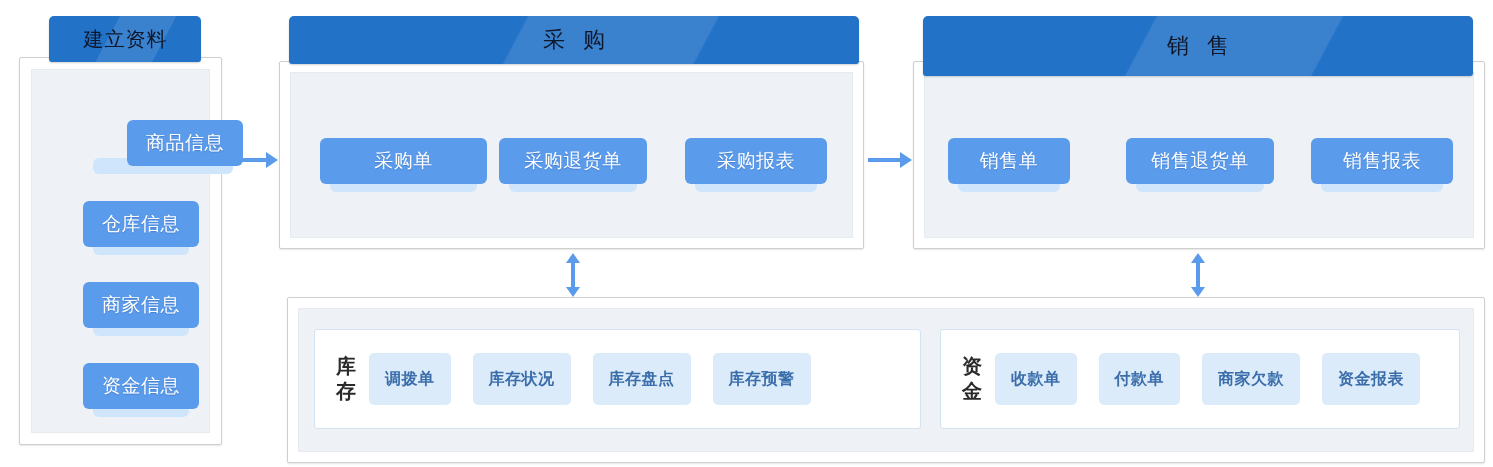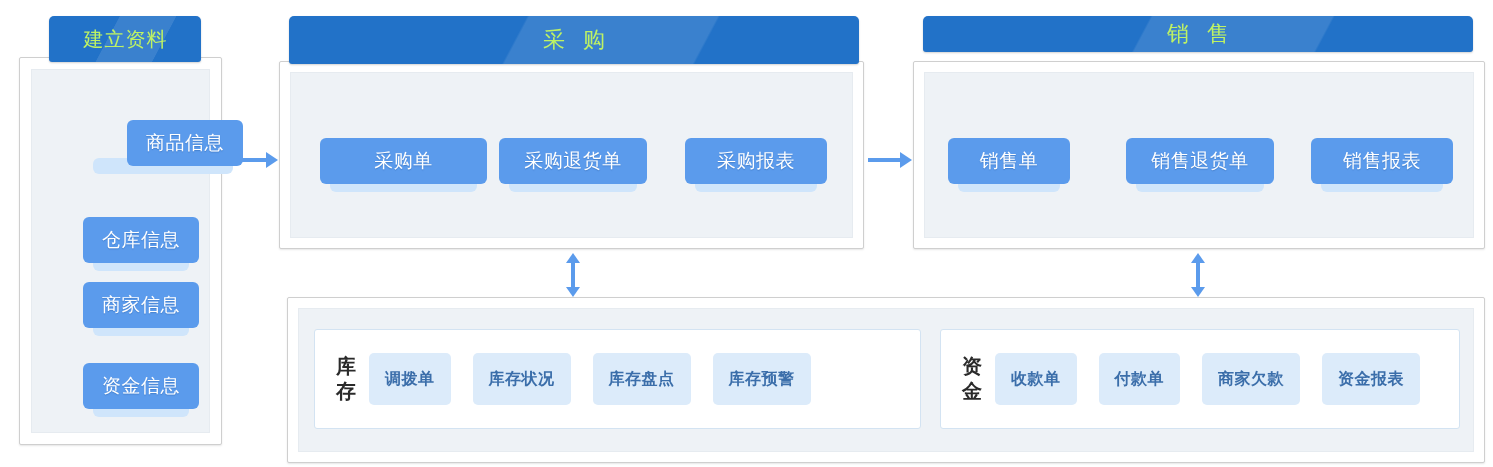--- a/index.html
+++ b/index.html
@@ -19,21 +19,21 @@
     position: relative;
     width: 1493px;
     height: 467px;
   }
 
   
   .sec-head {
     position: absolute;
     background: #2272c8;
     border-radius: 5px 5px 3px 3px;
-    color: #bef264;
+    color: #0f172a;
     display: flex;
     align-items: center;
     justify-content: center;
     font-size: 22px;
     letter-spacing: 6px;
     text-indent: 6px;
     font-weight: 500;
     overflow: hidden;
     z-index: 3;
     box-shadow: 0 1px 2px rgba(0,0,0,0.18);
@@ -150,21 +150,21 @@
   </div>
 
   <div class="card" style="left:19px; top:57px; width:201px; height:386px;">
     <div class="panel" style="left:11px; top:11px; right:11px; bottom:11px;"></div>
 
     <div class="btn-wrap" style="left:63px; top:62px; width:116px; height:46px;padding-left:44px;">
       <div class="btn-shadow"></div>
       <div class="btn">商品信息</div>
     </div>
 
-    <div class="btn-wrap" style="left:63px; top:159px; width:116px; height:46px;">
+    <div class="btn-wrap" style="left:63px; top:143px; width:116px; height:46px;">
       <div class="btn-shadow"></div>
       <div class="btn">仓库信息</div>
     </div>
 
     <div class="btn-wrap" style="left:63px; top:224px; width:116px; height:46px;">
       <div class="btn-shadow"></div>
       <div class="btn">商家信息</div>
     </div>
 
     <div class="btn-wrap" style="left:63px; top:305px; width:116px; height:46px;">
@@ -202,21 +202,21 @@
     </div>
   </div>
 
   <div class="arrow" style="left:866px; top:148px; width:48px; height:24px;">
     <svg width="48" height="24" viewBox="0 0 48 24">
       <line x1="2" y1="12" x2="36" y2="12" stroke="#5b9bec" stroke-width="4"></line>
       <polygon points="34,4 46,12 34,20" fill="#5b9bec"></polygon>
     </svg>
   </div>
 
-  <div class="sec-head" style="left:923px; top:16px; width:550px; height:36px;">
+  <div class="sec-head" style="left:923px; top:16px; width:550px; height:60px;">
     <span class="sheen"></span>
     <span class="label">销 售</span>
   </div>
 
   <div class="card" style="left:913px; top:61px; width:570px; height:186px;">
     <div class="panel" style="left:10px; top:10px; right:10px; bottom:10px;"></div>
 
     <div class="btn-wrap" style="left:34px; top:76px; width:122px; height:46px;">
       <div class="btn-shadow"></div>
       <div class="btn">销售单</div>

